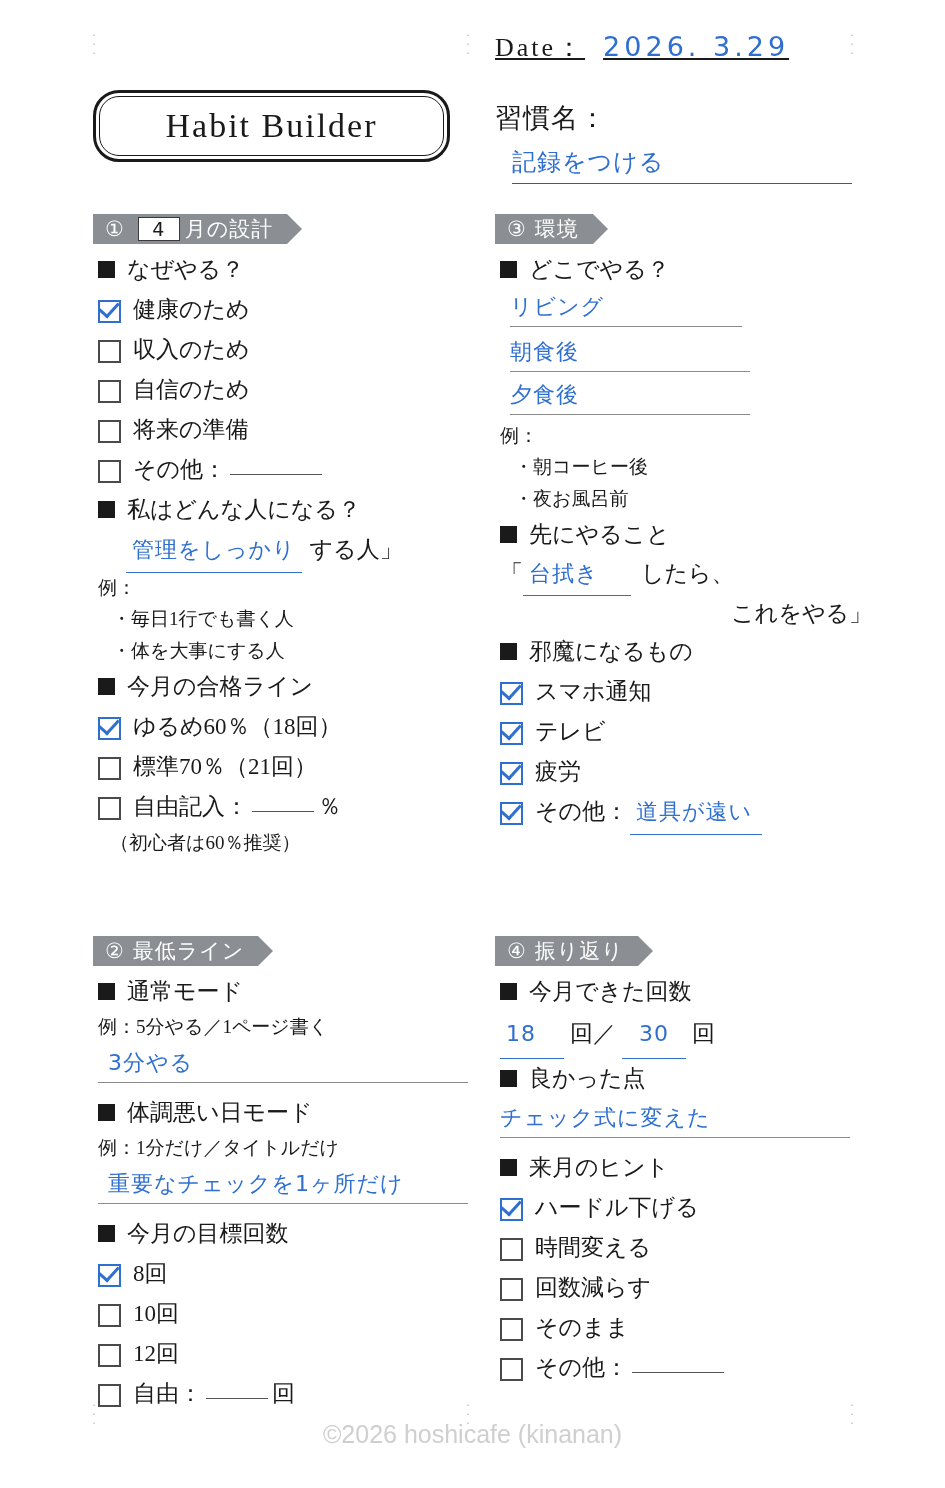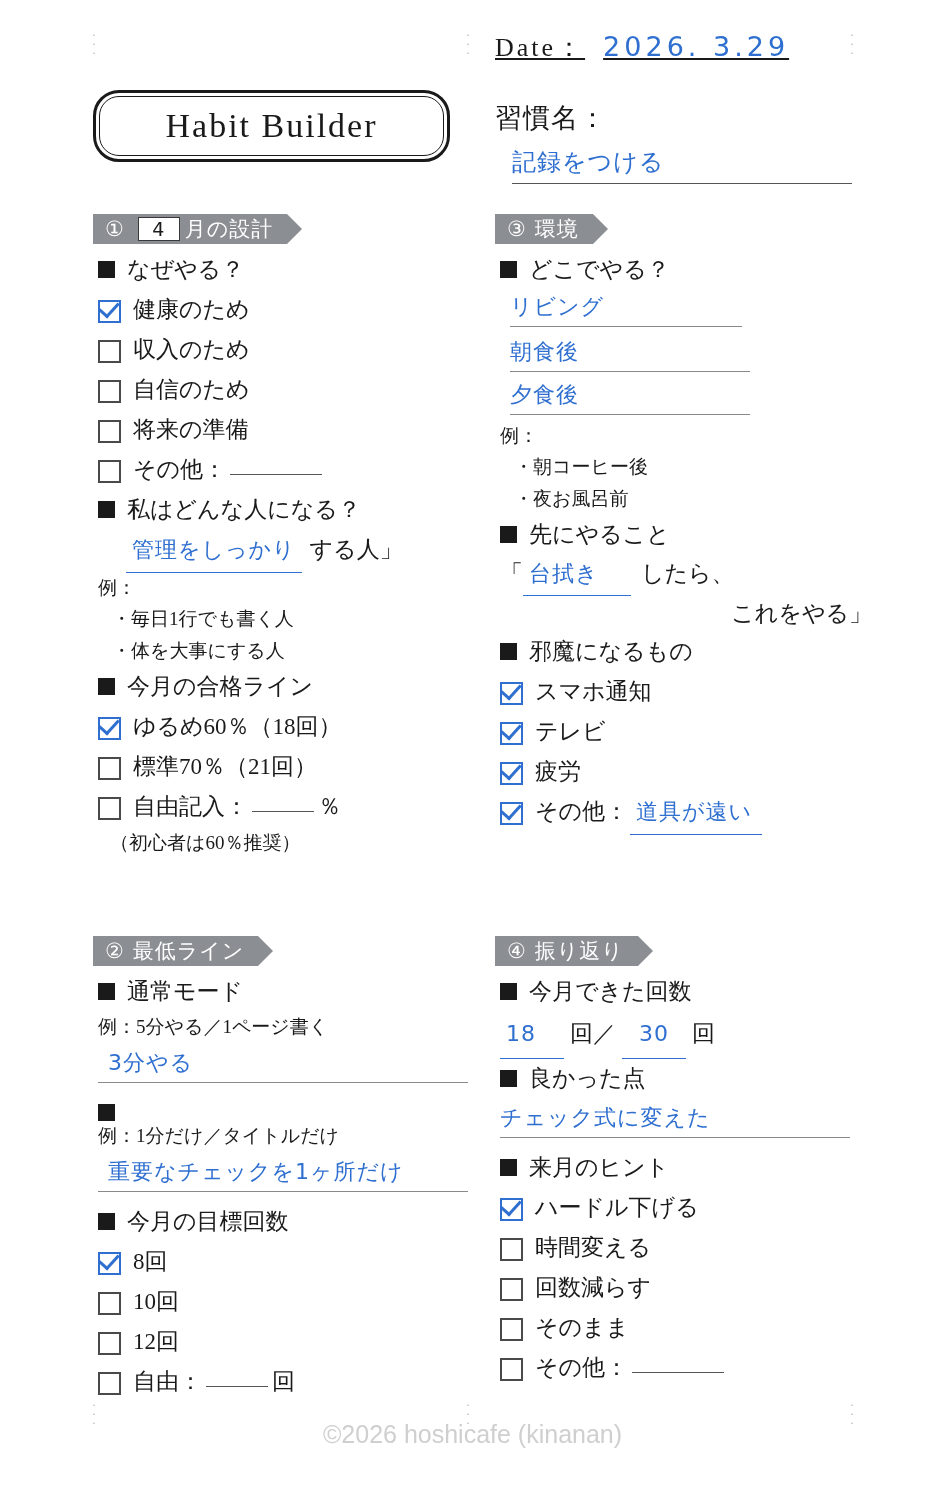--- a/index.html
+++ b/index.html
@@ -186,20 +186,21 @@
       <span class="sq"></span>
       <span class="txt">通常モード</span>
     </div>
     <div class="ex">例：5分やる／1ページ書く</div>
     <div class="full-line" style="width:360px;margin:6px 0 10px 0;padding-left:10px;">
       <span class="hw-fill">3分やる</span>
     </div>
 
     <div class="row">
       <span class="sq"></span>
+      <span class="txt">体調悪い日モード</span>
     </div>
     <div class="ex">例：1分だけ／タイトルだけ</div>
     <div class="full-line" style="width:360px;margin:6px 0 10px 0;padding-left:10px;">
       <span class="hw-fill">重要なチェックを1ヶ所だけ</span>
     </div>
 
     <div class="row">
       <span class="sq"></span>
       <span class="txt">今月の目標回数</span>
     </div>

